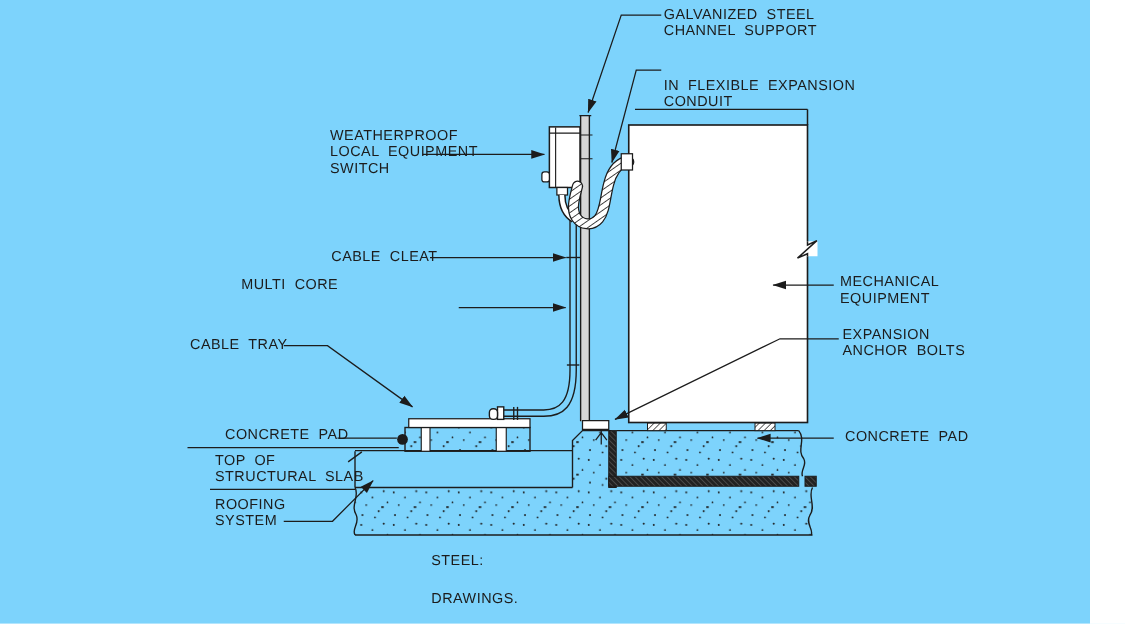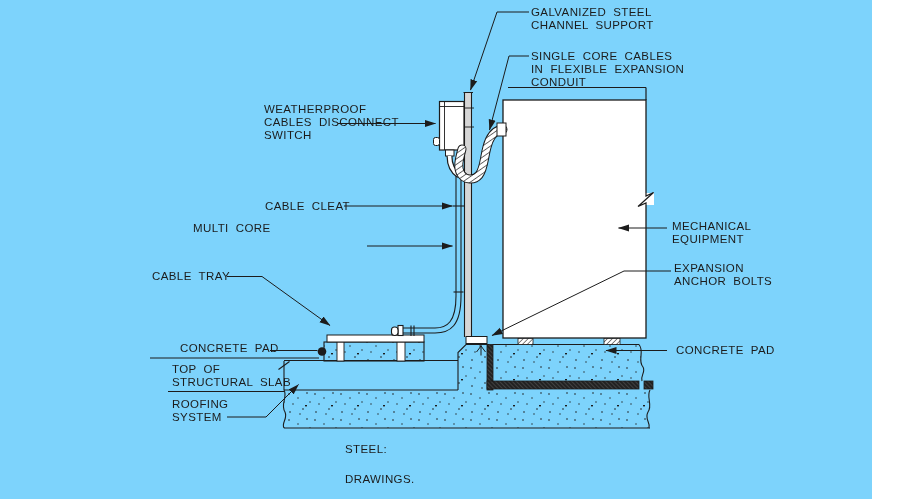--- a/index.html
+++ b/index.html
@@ -137,26 +137,25 @@
     <path d="M227,417 L266,417 L298.5,384.5" marker-end="url(#ah)"></path>
     <path d="M667,228 H618.5" marker-end="url(#ah)"></path>
     <path d="M671,271 L624,271 L492,335.5" marker-end="url(#ah)"></path>
     <path d="M667,350.5 H606" marker-end="url(#ah)"></path>
   </g>
 </svg>
 
 <div class="lbl" style="left:531px;top:6px">GALVANIZED STEEL</div>
 <div class="lbl" style="left:531px;top:19px">CHANNEL SUPPORT</div>
 
-<div class="lbl" style="left:531px;top:50px">SINGLE CORE CABLES</div>
 <div class="lbl" style="left:531px;top:63px">IN FLEXIBLE EXPANSION</div>
 <div class="lbl" style="left:531px;top:76px">CONDUIT</div>
 
 <div class="lbl" style="left:264px;top:103px">WEATHERPROOF</div>
-<div class="lbl" style="left:264px;top:116px">CABLES DISCONNECT</div>
+<div class="lbl" style="left:264px;top:116px">LOCAL EQUIPMENT</div>
 <div class="lbl" style="left:264px;top:129px">SWITCH</div>
 
 <div class="lbl" style="left:265px;top:200px">CABLE CLEAT</div>
 
 <div class="lbl" style="left:193px;top:222px">MULTI CORE</div>
 
 <div class="lbl" style="left:152px;top:270px">CABLE TRAY</div>
 
 <div class="lbl" style="left:180px;top:342px">CONCRETE PAD</div>
 

